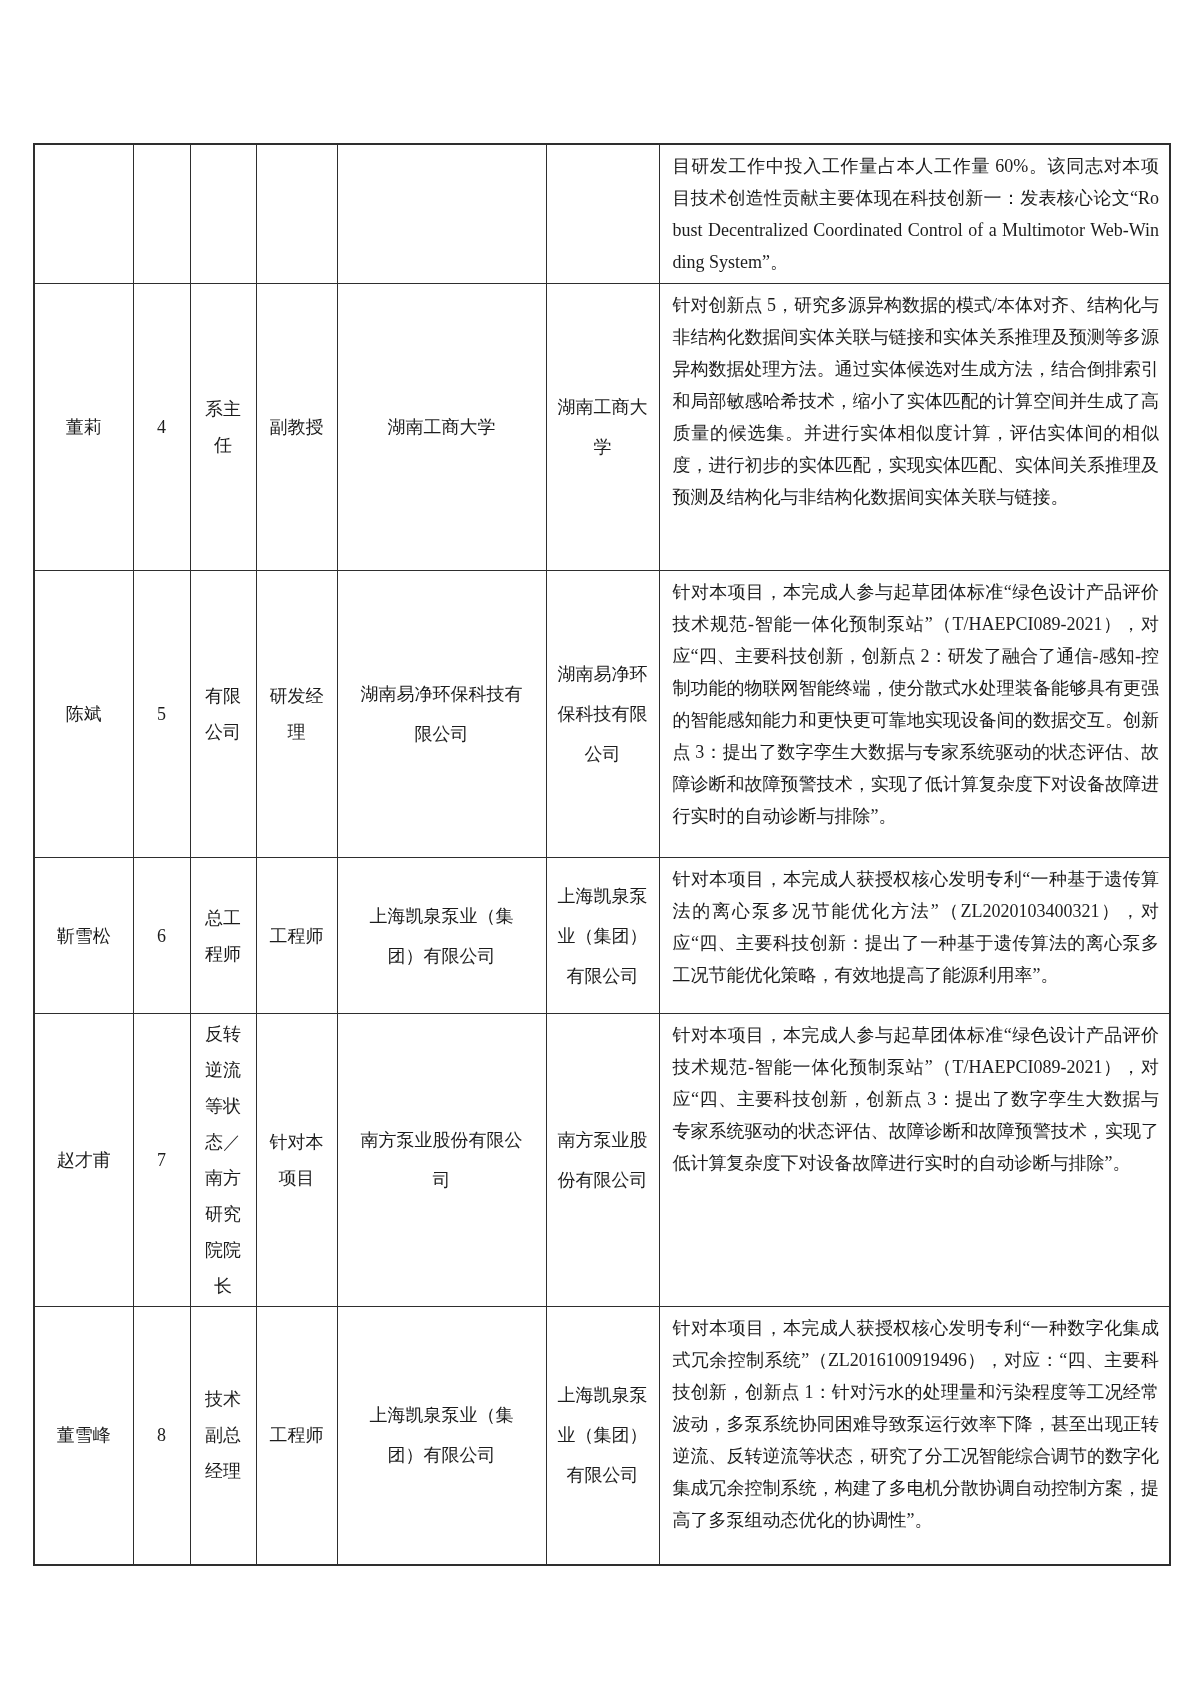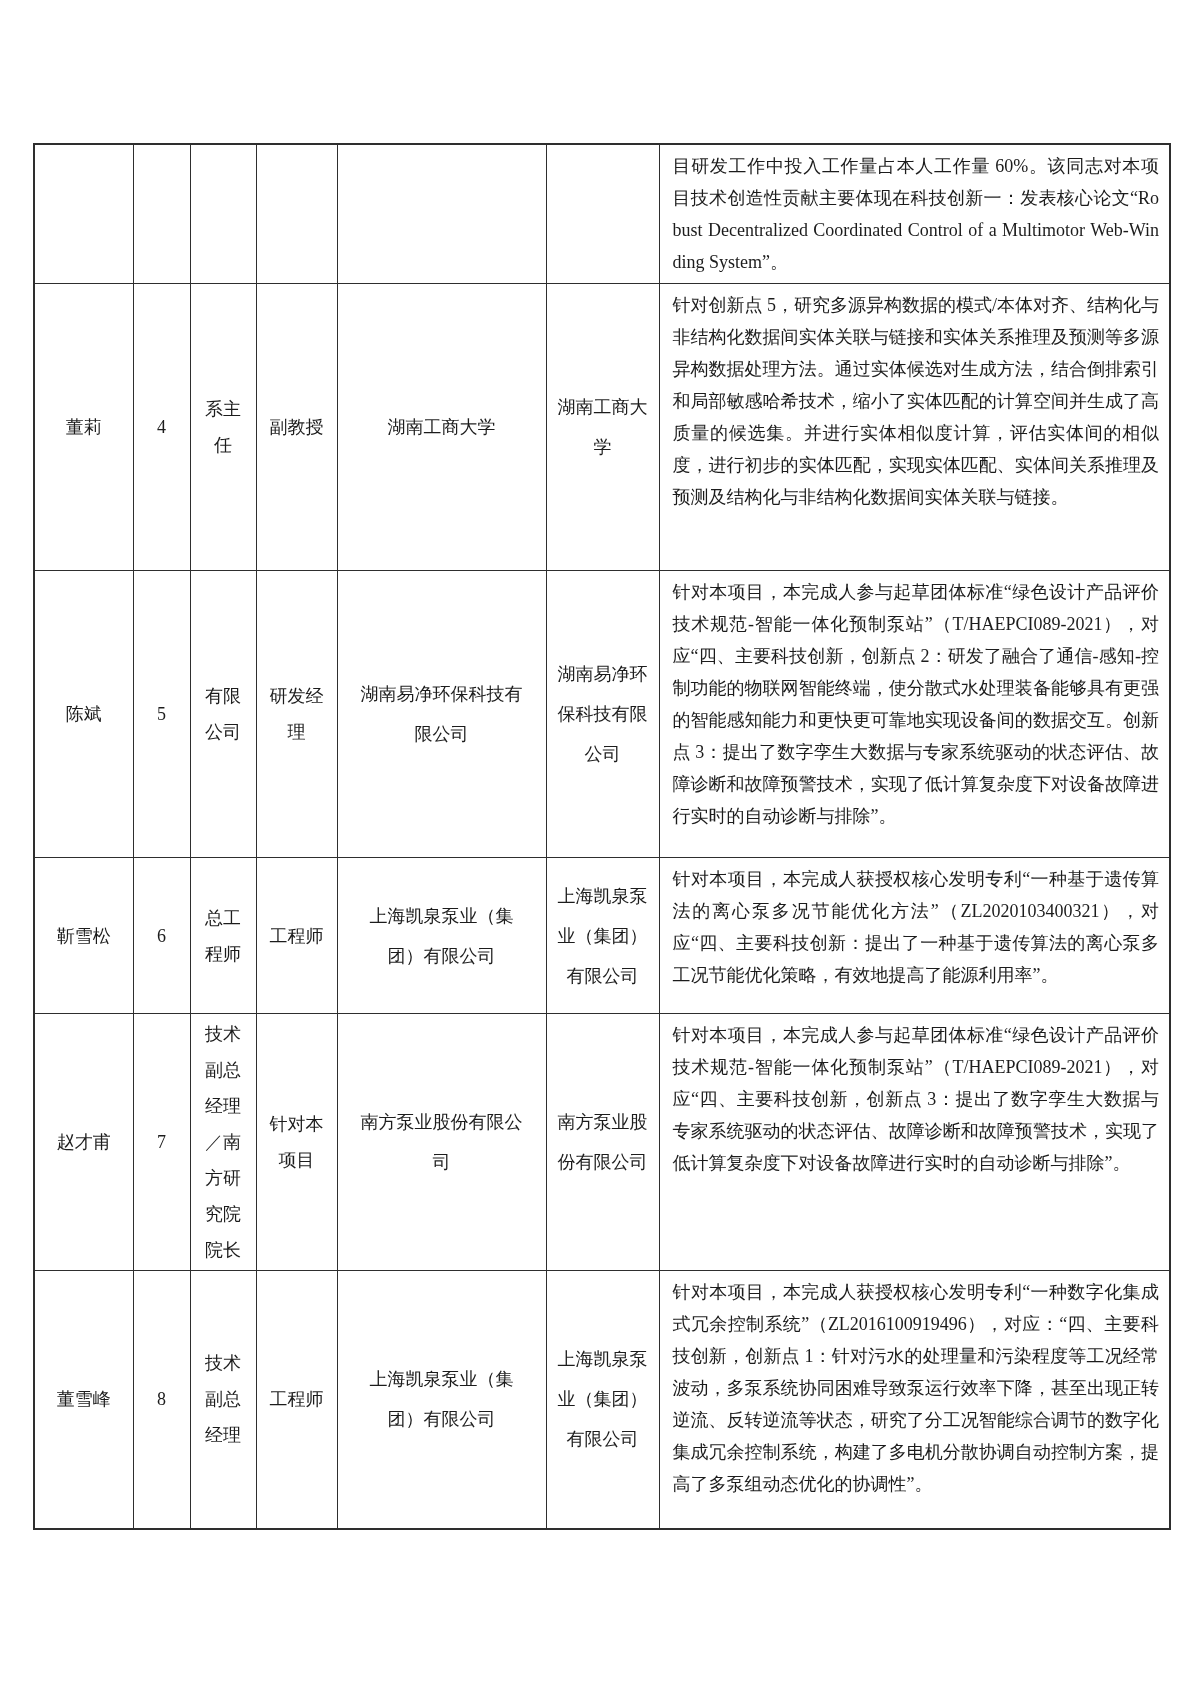--- a/index.html
+++ b/index.html
@@ -88,21 +88,21 @@
         <td class="c-no">6</td>
         <td class="c-pos">总工程师</td>
         <td class="c-title">工程师</td>
         <td class="c-work">上海凯泉泵业（集团）有限公司</td>
         <td class="c-comp">上海凯泉泵业（集团）有限公司</td>
         <td class="c-contrib">针对本项目，本完成人获授权核心发明专利“一种基于遗传算法的离心泵多况节能优化方法”（ZL2020103400321），对应“四、主要科技创新：提出了一种基于遗传算法的离心泵多工况节能优化策略，有效地提高了能源利用率”。</td>
       </tr>
       <tr class="r4">
         <td class="c-name">赵才甫</td>
         <td class="c-no">7</td>
-        <td class="c-pos">技术副总经理／南方研究院院长</td>
+        <td class="c-pos">反转逆流等状态／南方研究院院长</td>
         <td class="c-title">针对本项目</td>
         <td class="c-work">南方泵业股份有限公司</td>
         <td class="c-comp">南方泵业股份有限公司</td>
         <td class="c-contrib">针对本项目，本完成人参与起草团体标准“绿色设计产品评价技术规范-智能一体化预制泵站”（T/HAEPCI089-2021），对应“四、主要科技创新，创新点 3：提出了数字孪生大数据与专家系统驱动的状态评估、故障诊断和故障预警技术，实现了低计算复杂度下对设备故障进行实时的自动诊断与排除”。</td>
       </tr>
       <tr class="r5">
         <td class="c-name">董雪峰</td>
         <td class="c-no">8</td>
         <td class="c-pos">技术副总经理</td>
         <td class="c-title">工程师</td>

